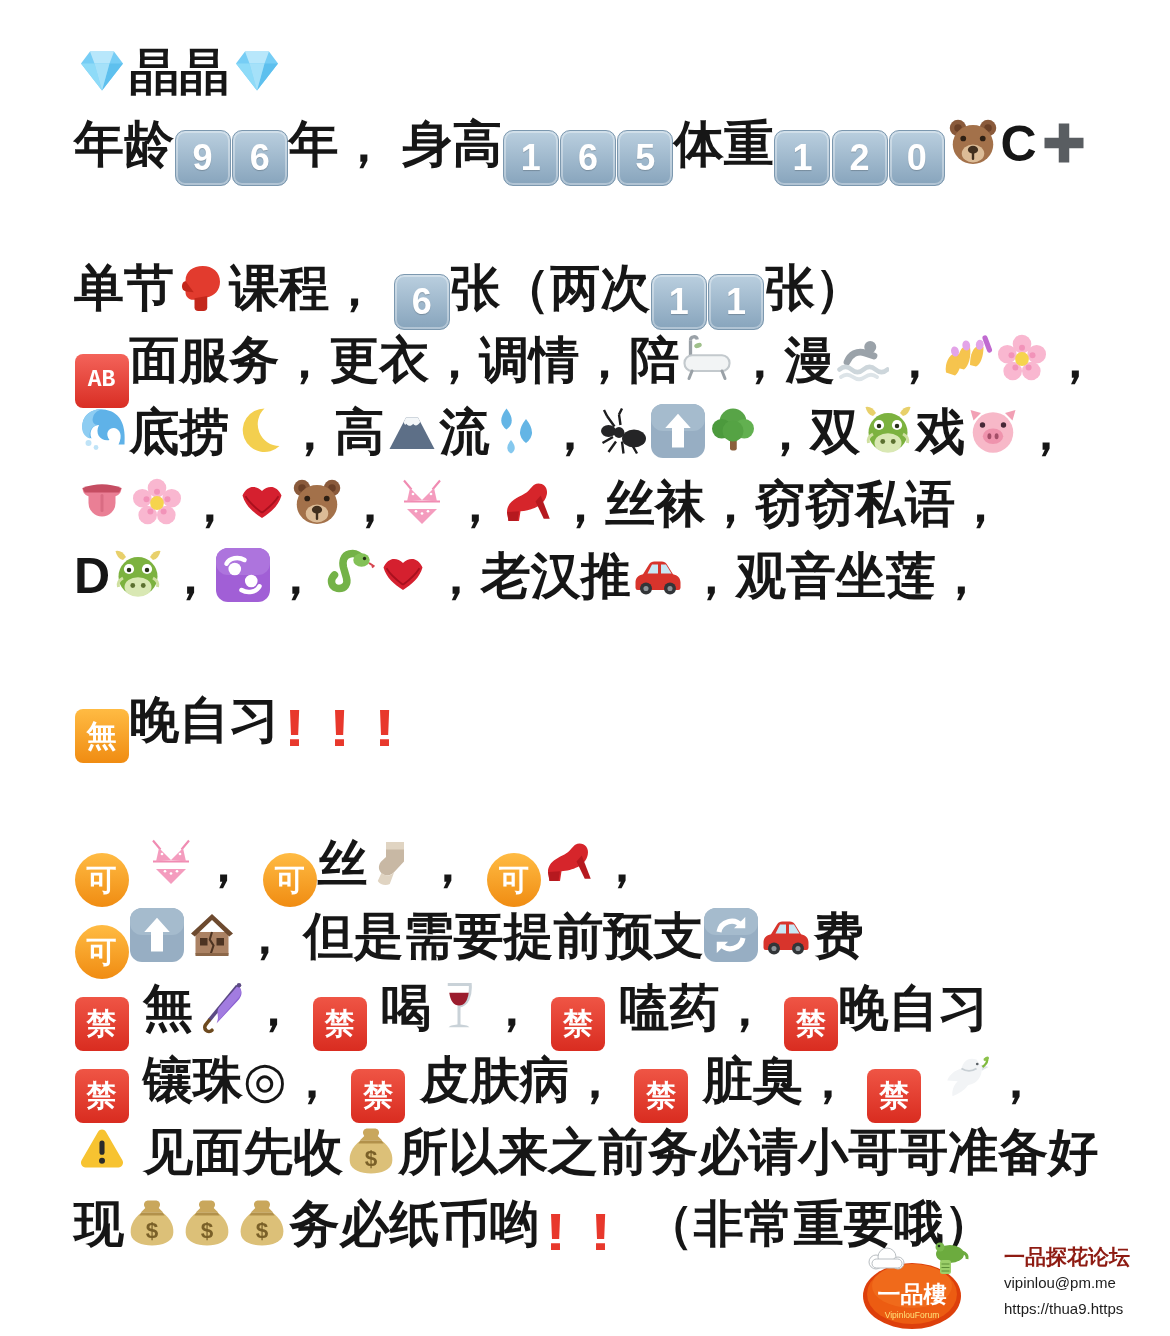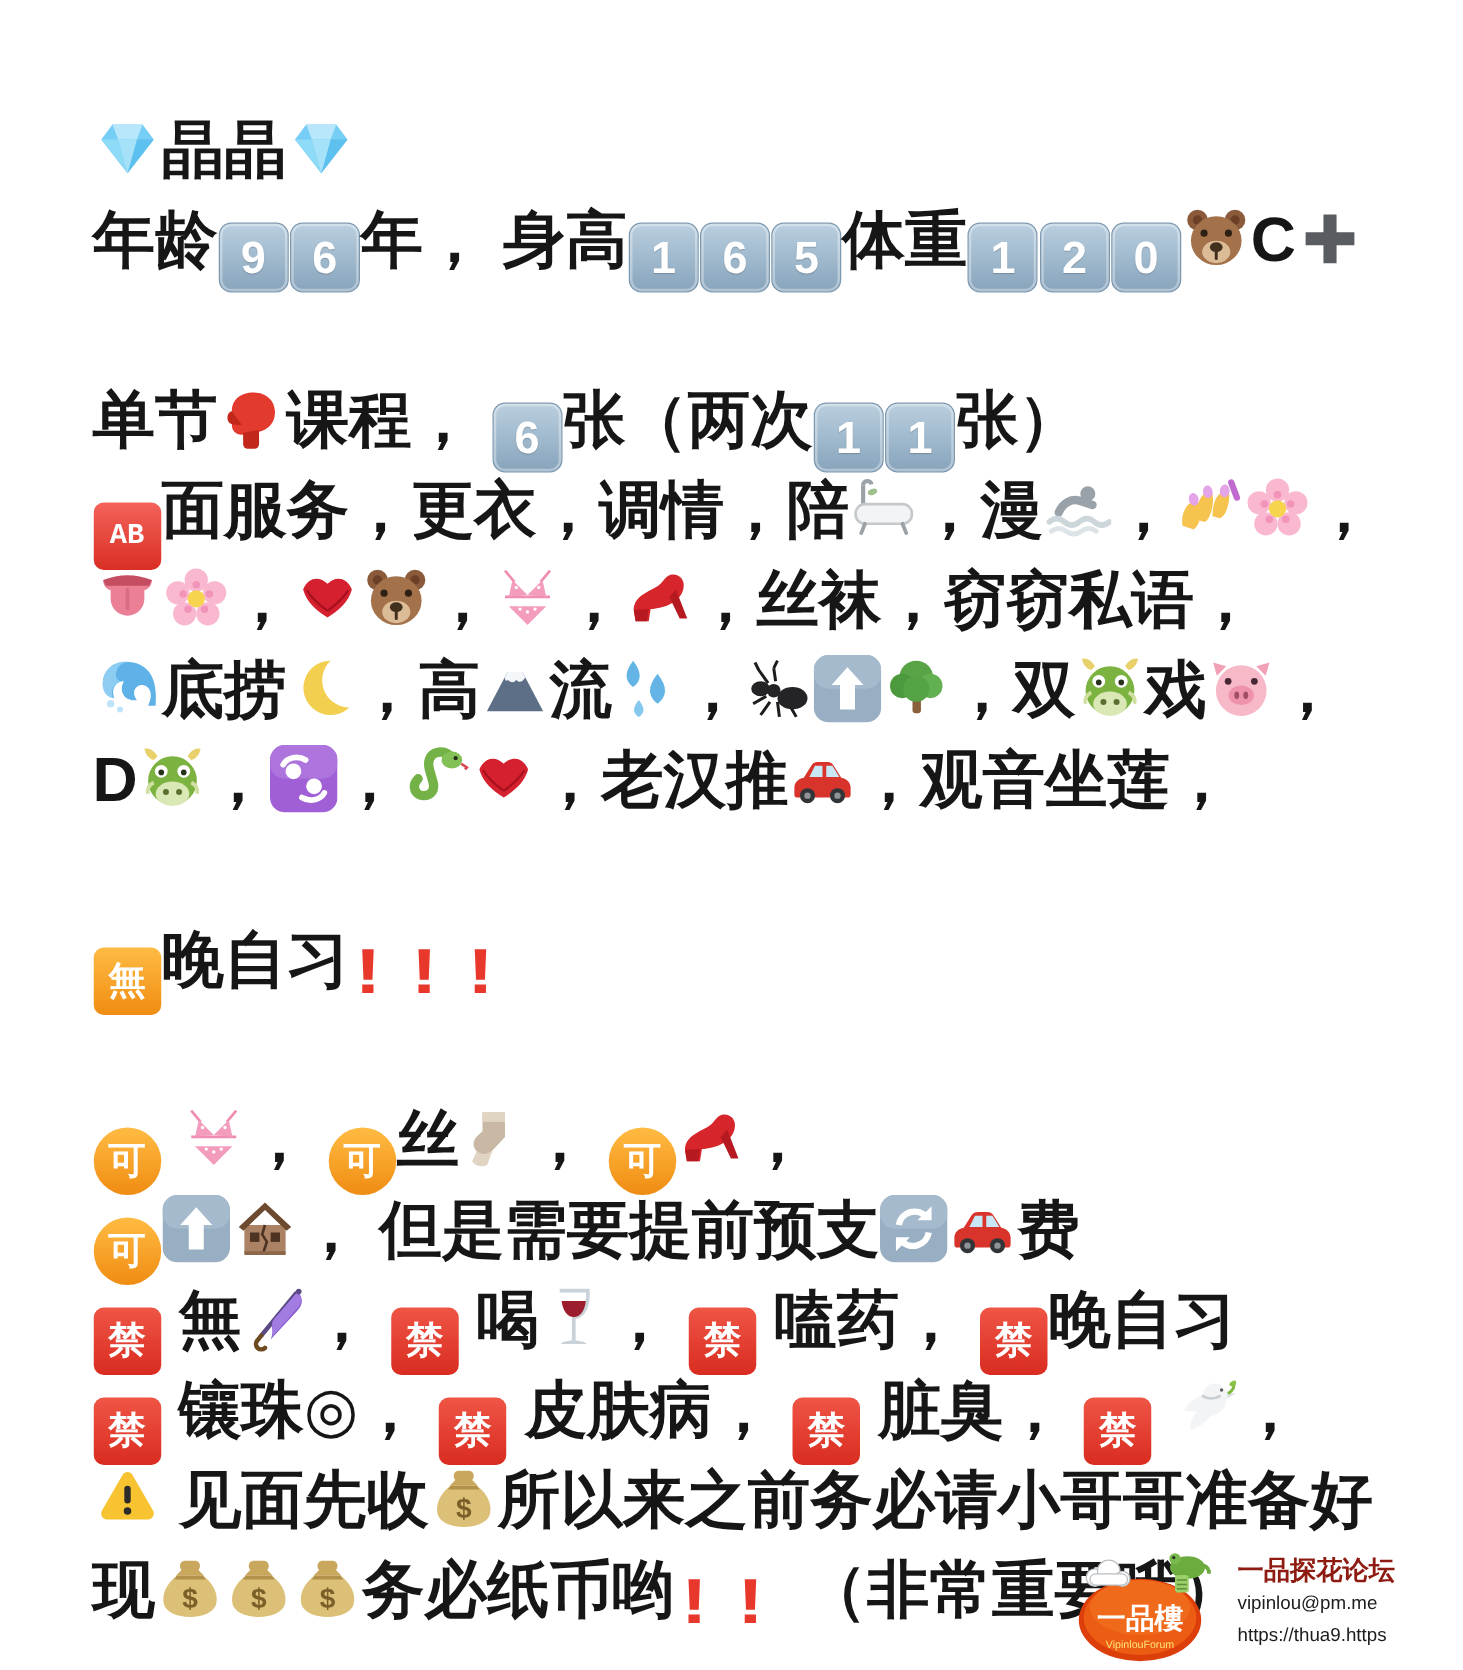--- a/index.html
+++ b/index.html
@@ -1,20 +1,20 @@
 <!DOCTYPE html>
 <html><head>
 <meta charset="utf-8">
 <style>
   html,body{margin:0;padding:0;}
   body{
     width:1170px;height:1336px;background:#ffffff;overflow:hidden;position:relative;
     font-family:"Liberation Sans","DejaVu Sans",sans-serif;color:#161616;
   }
-  #content{padding:36px 0 0 74px;font-size:50px;font-weight:600;margin-top:48px;}
+  #content{padding:36px 0 0 74px;font-size:50px;font-weight:600;}
   .para{margin:0 0 72px 0;}
   .line{height:72px;line-height:72px;white-space:pre;}
   
   .em{display:inline-flex;width:1.08em;height:1.08em;align-items:center;justify-content:center;
       vertical-align:-0.18em;margin:0 0.012em;}
   .em svg{width:100%;height:100%;display:block;}
   .em i{font-style:normal;line-height:1;color:#fff;font-weight:700;}
   .em-key{background:linear-gradient(180deg,#bacfdf,#87a4bc);border-radius:0.2em;
           box-shadow:inset 0 0 0 2px rgba(255,255,255,.35);border:1px solid #7c98af;}
   .em-key i{font-size:0.72em;text-shadow:0 1px 1px rgba(0,0,0,.2);}
@@ -22,21 +22,21 @@
   .em-ab i{font-size:0.46em;}
   .em-wu{background:linear-gradient(180deg,#ffbb43,#f08c12);border-radius:0.16em;}
   .em-ke{background:linear-gradient(180deg,#ffbb43,#f08c12);border-radius:50%;}
   .em-jin{background:linear-gradient(180deg,#ef5545,#d92c20);border-radius:0.16em;}
   .em-wu i,.em-ke i,.em-jin i{font-size:0.6em;}
   .em-excl{width:0.6em;background:none;}
   .em-excl i{color:#e8382c;font-size:1.02em;font-weight:800;transform:scaleX(1.25);}
   
   #watermark{position:absolute;left:852px;top:1238px;display:flex;align-items:flex-start;}
   .wm-logo{width:138px;height:96px;flex:0 0 auto;}
-  .wm-lines{margin-left:0px;padding-top:6px;}
+  .wm-lines{margin-left:14px;padding-top:6px;}
   .wm-forum{font-size:21px;font-weight:700;color:#8e1b12;line-height:26px;white-space:nowrap;}
   .wm-contact{font-size:15px;color:#1c1c1c;line-height:26px;font-weight:500;white-space:nowrap;}
 </style>
 </head>
 <body>
 
 <div id="content">
     <div class="para">
       <div class="line"><span class="em em-diamond"><svg viewBox="0 0 36 36">
             <polygon points="10,5 26,5 32,13 18,31 4,13" fill="#76cdf5"></polygon>
@@ -105,73 +105,20 @@
             </g>
             <g fill="#f293b9">
               <circle cx="18" cy="10.5" r="2"></circle>
               <circle cx="25" cy="15.5" r="2"></circle>
               <circle cx="22.4" cy="23.6" r="2"></circle>
               <circle cx="13.6" cy="23.6" r="2"></circle>
               <circle cx="11" cy="15.5" r="2"></circle>
             </g>
             <circle cx="18" cy="18" r="4.6" fill="#f6d44e"></circle>
           </svg></span>，</div>
-      <div class="line"><span class="em em-tongue"><svg viewBox="0 0 36 36">
-            <path d="M5 8h26c0 3-2 5-4 5.5V18a9 9 0 0 1-18 0v-4.5C7 13 5 11 5 8z" fill="#ea7f95"></path>
-            <path d="M5 8q13-5 26 0l-1.5 3h-23z" fill="#c54d62"></path>
-            <path d="M18 13v10" stroke="#d96c83" stroke-width="2" stroke-linecap="round"></path>
-          </svg></span><span class="em em-blossom"><svg viewBox="0 0 36 36">
-            <g fill="#f9b7d0">
-              <circle cx="18" cy="8" r="6.2"></circle>
-              <circle cx="27.8" cy="14.8" r="6.2"></circle>
-              <circle cx="24.2" cy="26" r="6.2"></circle>
-              <circle cx="11.8" cy="26" r="6.2"></circle>
-              <circle cx="8.2" cy="14.8" r="6.2"></circle>
-            </g>
-            <g fill="#f293b9">
-              <circle cx="18" cy="10.5" r="2"></circle>
-              <circle cx="25" cy="15.5" r="2"></circle>
-              <circle cx="22.4" cy="23.6" r="2"></circle>
-              <circle cx="13.6" cy="23.6" r="2"></circle>
-              <circle cx="11" cy="15.5" r="2"></circle>
-            </g>
-            <circle cx="18" cy="18" r="4.6" fill="#f6d44e"></circle>
-          </svg></span>，<span class="em em-kiss"><svg viewBox="0 0 36 36">
-            <path d="M5 13c3-7 9-7 13-3 4-4 10-4 13 3-2 7-7 11-13 15C12 24 7 20 5 13z" fill="#d5202f"></path>
-            <path d="M7 13.5c3 5 7 8 11 11M29 13.5c-3 5-7 8-11 11" stroke="#a8101e" stroke-width="1.2" fill="none"></path>
-          </svg></span><span class="em em-bear"><svg viewBox="0 0 36 36">
-            <circle cx="8" cy="8" r="5.5" fill="#8a5a3b"></circle>
-            <circle cx="28" cy="8" r="5.5" fill="#8a5a3b"></circle>
-            <circle cx="8" cy="8" r="2.5" fill="#6b4027"></circle>
-            <circle cx="28" cy="8" r="2.5" fill="#6b4027"></circle>
-            <ellipse cx="18" cy="19" rx="13.5" ry="13" fill="#a3714a"></ellipse>
-            <ellipse cx="18" cy="25" rx="7.5" ry="6" fill="#dcbc97"></ellipse>
-            <ellipse cx="18" cy="22.5" rx="3.4" ry="2.6" fill="#42301f"></ellipse>
-            <path d="M18 25v3.5" stroke="#42301f" stroke-width="1.6" stroke-linecap="round"></path>
-            <circle cx="11.5" cy="15" r="1.9" fill="#2e2014"></circle>
-            <circle cx="24.5" cy="15" r="1.9" fill="#2e2014"></circle>
-          </svg></span>，<span class="em em-bikini"><svg viewBox="0 0 36 36">
-            <g stroke="#f08bb2" stroke-width="1.4" fill="none">
-              <path d="M6 3l5 6M30 3l-5 6M6 17h24"></path>
-            </g>
-            <path d="M10 8l8 8-10 1z" fill="#f49cbe"></path>
-            <path d="M26 8l-8 8 10 1z" fill="#f49cbe"></path>
-            <path d="M8 22h20l-10 10z" fill="#f49cbe"></path>
-            <g fill="#fff">
-              <circle cx="12" cy="12" r="0.9"></circle>
-              <circle cx="24" cy="12" r="0.9"></circle>
-              <circle cx="18" cy="25" r="0.9"></circle>
-              <circle cx="14" cy="23.5" r="0.9"></circle>
-              <circle cx="22" cy="23.5" r="0.9"></circle>
-            </g>
-          </svg></span>，<span class="em em-heel"><svg viewBox="0 0 36 36">
-            <path d="M4 24c0-8 9-10 13-13 3-2 4-6 8-6 3.5 0 6.5 3 5.5 7.5C29 20 20 23 13 23.5L12 30H5z" fill="#d6252b"></path>
-            <path d="M26.5 13l6 15.5h-4L23 17z" fill="#b6191f"></path>
-            <path d="M4 24l8-.5-1 6.5H5z" fill="#b6191f"></path>
-          </svg></span>，丝袜，窃窃私语，</div>
       <div class="line"><span class="em em-wave"><svg viewBox="0 0 36 36">
             <path d="M33 27c1-12-2-21-12-23C12 2 6 7 5 13c-1 5 2 9 6 10-2-5 1-9 5-9-3 6 1 11 7 10-3-4-1-8 3-8 4 .5 6 5 3 11z" fill="#5fb2e8"></path>
             <path d="M5 13C6 7 12 2 21 4c-4-1-8 1-9 5-1 3 1 5 3 5-4 1-6 4-5 9-4-1-6-5-5-10z" fill="#8ecdf2"></path>
             <circle cx="9" cy="26" r="2" fill="#bfe3f7"></circle>
             <circle cx="14" cy="29" r="1.6" fill="#bfe3f7"></circle>
           </svg></span>底捞<span class="em em-moon"><svg viewBox="0 0 36 36">
             <path d="M23 3a14.5 14.5 0 1 0 10 25A14.5 14.5 0 0 1 23 3z" fill="#f3cf4f"></path>
           </svg></span>，高<span class="em em-fuji"><svg viewBox="0 0 36 36">
             <path d="M3 30L14 9h8l11 21z" fill="#5d6f87"></path>
             <path d="M12.5 12L14 9h8l1.5 3c-1.5 2.5-3.5 3-4.75 1.2-1.25 1.8-3.25 1.8-4.5 0C13 15 12.5 12 12.5 12z" fill="#f4f7f9"></path>
@@ -216,20 +163,73 @@
           </svg></span>戏<span class="em em-pig"><svg viewBox="0 0 36 36">
             <path d="M5 11L3 4l7 2z" fill="#f2a0b5"></path>
             <path d="M31 11l2-7-7 2z" fill="#f2a0b5"></path>
             <circle cx="18" cy="19" r="13.5" fill="#f7b8c8"></circle>
             <ellipse cx="18" cy="21.5" rx="6.8" ry="5.2" fill="#ef93ad"></ellipse>
             <ellipse cx="15.6" cy="21.5" rx="1.3" ry="2" fill="#a34e68"></ellipse>
             <ellipse cx="20.4" cy="21.5" rx="1.3" ry="2" fill="#a34e68"></ellipse>
             <circle cx="11" cy="14" r="1.8" fill="#472837"></circle>
             <circle cx="25" cy="14" r="1.8" fill="#472837"></circle>
           </svg></span>，</div>
+      <div class="line"><span class="em em-tongue"><svg viewBox="0 0 36 36">
+            <path d="M5 8h26c0 3-2 5-4 5.5V18a9 9 0 0 1-18 0v-4.5C7 13 5 11 5 8z" fill="#ea7f95"></path>
+            <path d="M5 8q13-5 26 0l-1.5 3h-23z" fill="#c54d62"></path>
+            <path d="M18 13v10" stroke="#d96c83" stroke-width="2" stroke-linecap="round"></path>
+          </svg></span><span class="em em-blossom"><svg viewBox="0 0 36 36">
+            <g fill="#f9b7d0">
+              <circle cx="18" cy="8" r="6.2"></circle>
+              <circle cx="27.8" cy="14.8" r="6.2"></circle>
+              <circle cx="24.2" cy="26" r="6.2"></circle>
+              <circle cx="11.8" cy="26" r="6.2"></circle>
+              <circle cx="8.2" cy="14.8" r="6.2"></circle>
+            </g>
+            <g fill="#f293b9">
+              <circle cx="18" cy="10.5" r="2"></circle>
+              <circle cx="25" cy="15.5" r="2"></circle>
+              <circle cx="22.4" cy="23.6" r="2"></circle>
+              <circle cx="13.6" cy="23.6" r="2"></circle>
+              <circle cx="11" cy="15.5" r="2"></circle>
+            </g>
+            <circle cx="18" cy="18" r="4.6" fill="#f6d44e"></circle>
+          </svg></span>，<span class="em em-kiss"><svg viewBox="0 0 36 36">
+            <path d="M5 13c3-7 9-7 13-3 4-4 10-4 13 3-2 7-7 11-13 15C12 24 7 20 5 13z" fill="#d5202f"></path>
+            <path d="M7 13.5c3 5 7 8 11 11M29 13.5c-3 5-7 8-11 11" stroke="#a8101e" stroke-width="1.2" fill="none"></path>
+          </svg></span><span class="em em-bear"><svg viewBox="0 0 36 36">
+            <circle cx="8" cy="8" r="5.5" fill="#8a5a3b"></circle>
+            <circle cx="28" cy="8" r="5.5" fill="#8a5a3b"></circle>
+            <circle cx="8" cy="8" r="2.5" fill="#6b4027"></circle>
+            <circle cx="28" cy="8" r="2.5" fill="#6b4027"></circle>
+            <ellipse cx="18" cy="19" rx="13.5" ry="13" fill="#a3714a"></ellipse>
+            <ellipse cx="18" cy="25" rx="7.5" ry="6" fill="#dcbc97"></ellipse>
+            <ellipse cx="18" cy="22.5" rx="3.4" ry="2.6" fill="#42301f"></ellipse>
+            <path d="M18 25v3.5" stroke="#42301f" stroke-width="1.6" stroke-linecap="round"></path>
+            <circle cx="11.5" cy="15" r="1.9" fill="#2e2014"></circle>
+            <circle cx="24.5" cy="15" r="1.9" fill="#2e2014"></circle>
+          </svg></span>，<span class="em em-bikini"><svg viewBox="0 0 36 36">
+            <g stroke="#f08bb2" stroke-width="1.4" fill="none">
+              <path d="M6 3l5 6M30 3l-5 6M6 17h24"></path>
+            </g>
+            <path d="M10 8l8 8-10 1z" fill="#f49cbe"></path>
+            <path d="M26 8l-8 8 10 1z" fill="#f49cbe"></path>
+            <path d="M8 22h20l-10 10z" fill="#f49cbe"></path>
+            <g fill="#fff">
+              <circle cx="12" cy="12" r="0.9"></circle>
+              <circle cx="24" cy="12" r="0.9"></circle>
+              <circle cx="18" cy="25" r="0.9"></circle>
+              <circle cx="14" cy="23.5" r="0.9"></circle>
+              <circle cx="22" cy="23.5" r="0.9"></circle>
+            </g>
+          </svg></span>，<span class="em em-heel"><svg viewBox="0 0 36 36">
+            <path d="M4 24c0-8 9-10 13-13 3-2 4-6 8-6 3.5 0 6.5 3 5.5 7.5C29 20 20 23 13 23.5L12 30H5z" fill="#d6252b"></path>
+            <path d="M26.5 13l6 15.5h-4L23 17z" fill="#b6191f"></path>
+            <path d="M4 24l8-.5-1 6.5H5z" fill="#b6191f"></path>
+          </svg></span>，丝袜，窃窃私语，</div>
       <div class="line">D<span class="em em-dragon"><svg viewBox="0 0 36 36">
             <path d="M10 6Q7 1 3 2q1 5 5 6z" fill="#e8d06b"></path>
             <path d="M26 6q3-5 7-4-1 5-5 6z" fill="#e8d06b"></path>
             <ellipse cx="18" cy="19" rx="13" ry="13" fill="#7cb23f"></ellipse>
             <ellipse cx="18" cy="26" rx="9" ry="6.5" fill="#d9e8b4"></ellipse>
             <g fill="#fff">
               <circle cx="12" cy="14" r="3.4"></circle>
               <circle cx="24" cy="14" r="3.4"></circle>
             </g>
             <g fill="#273019">

